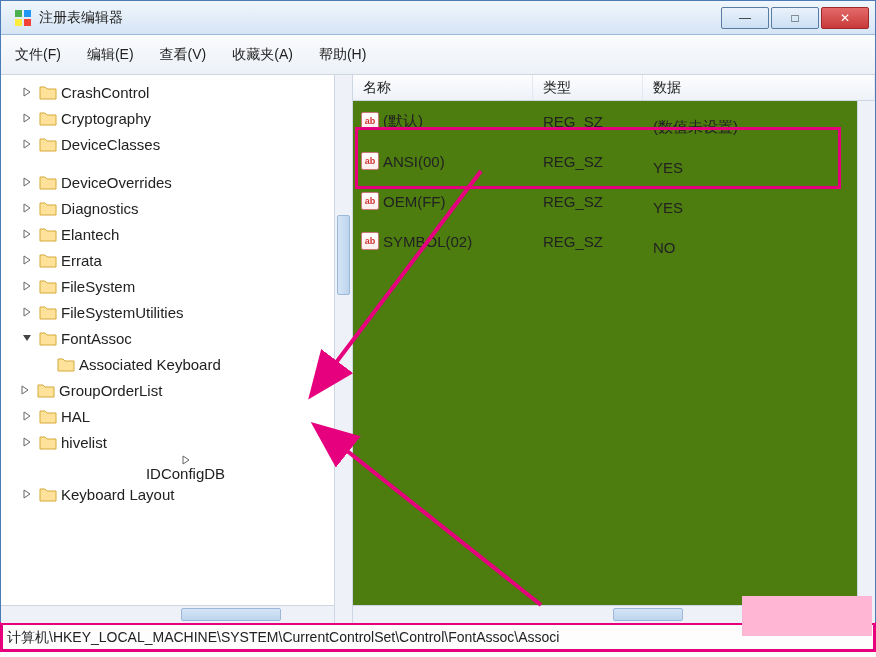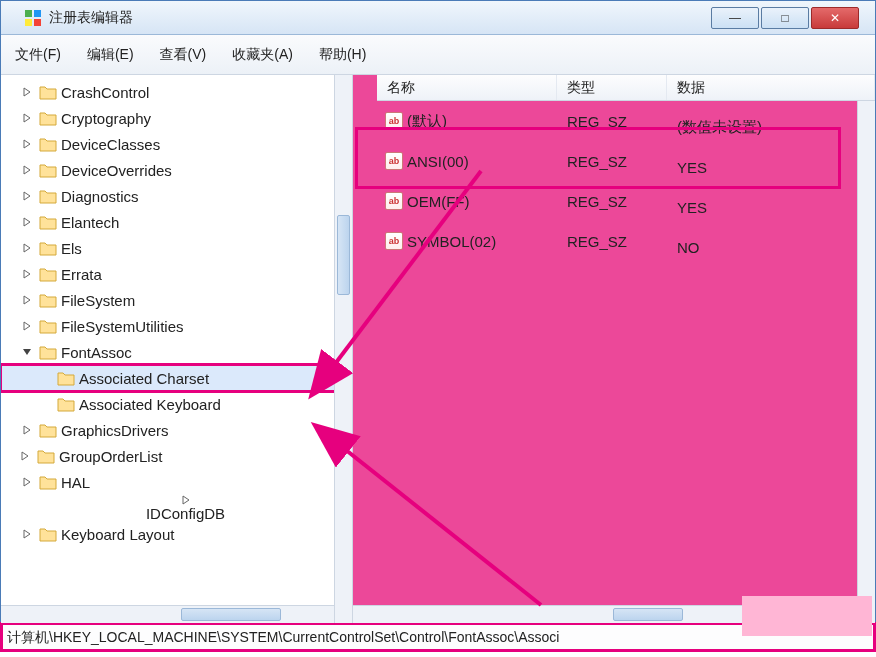--- a/index.html
+++ b/index.html
@@ -1,38 +1,38 @@
 <!DOCTYPE html>
 <html><head>
 <meta charset="utf-8">
 <style>
 * { box-sizing: border-box; margin: 0; padding: 0; font-family: "Microsoft YaHei", "Segoe UI", Tahoma, sans-serif; }
 body { width: 876px; height: 657px; background: #fff; position: relative; overflow: hidden; }
 
 
 .window { width: 876px; height: 640px; border: 1px solid #4a7bb7; background: #fff; position: relative; }
-.titlebar { height: 34px; background: linear-gradient(to bottom, #f0f6fc, #d6e5f5); display: flex; align-items: center; padding: 0 16px; border-bottom: 1px solid #9bb8d8; }
+.titlebar { height: 34px; background: linear-gradient(to bottom, #f0f6fc, #d6e5f5); display: flex; align-items: center; padding: 0 6px; border-bottom: 1px solid #9bb8d8; }
 .titlebar .app-icon { width: 20px; height: 20px; margin: 0 6px; display:flex;align-items:center;justify-content:center; }
 .titlebar .title { font-size: 14px; color: #222; flex: 1; }
 .winbtns { display: flex; gap: 2px; margin-left: auto; }
 .winbtn { width: 48px; height: 22px; border: 1px solid #5a7ca3; background: linear-gradient(to bottom,#eaf2fb,#cbe0f4); display:flex;align-items:center;justify-content:center; font-size:12px; color:#333; border-radius:2px;}
 .winbtn.close { background: linear-gradient(to bottom,#e46a6a,#c83a3a); border-color:#9c2a2a; color:#fff; }
 .menubar { height: 40px; background: linear-gradient(to bottom,#fafbfd,#ecf1f7); display:flex; align-items:center; padding:0 8px; gap:14px; font-size:14px; color:#222; border-bottom:1px solid #cdd6e2;}
 .menuitem { padding:2px 6px; }
 
 .content { display:flex; height: calc(100% - 34px - 28px - 28px); position:relative;}
 .tree-pane { width: 352px; border-right:1px solid #cdd6e2; overflow:hidden; position:relative; background:#fff;}
 .tree-scroll { overflow:auto; height:100%; padding-top:4px;}
 .tree-item { display:flex; align-items:center; height:26px; font-size:15px; color:#222; white-space:nowrap; padding-left:0; cursor:default;}
 .tree-item.selected { outline: 3px solid #e6007e; outline-offset:-1px; background:#dbe9fb;}
 .tree-item .expander { width:16px; height:16px; display:inline-flex;align-items:center;justify-content:center; color:#5a7ca3;}
 .tree-item .folder-icon { width:18px;height:16px;margin:0 4px;}
 .tree-item .label { }
 
-.list-pane { flex:1; overflow:hidden; background:#ec4899; position:relative;padding-left:24px;}
+.list-pane { flex:1; overflow:hidden; background:#4d7c0f; position:relative;}
 .list-header { display:flex; height:26px; background:linear-gradient(to bottom,#fdfdfe,#eef2f8); border-bottom:1px solid #cdd6e2; font-size:14px; color:#222;}
 .list-header .col { padding:4px 10px; border-right:1px solid #e4e9f1;}
 .col-name { width:180px;}
 .col-type { width:110px;}
 .col-data { flex:1;}
 .list-body { padding-top:0;}
 .list-row { display:flex; height:40px; align-items:center; font-size:15px; color:#222; padding:0 0;border-radius:10px;}
 .list-row .cell-name { width:180px; padding-left:8px; display:flex;align-items:center; gap:4px;}
 .list-row .cell-type { width:110px; padding-left:10px;}
 .list-row .cell-data { flex:1; padding-left:10px;margin-top:13px;}
@@ -111,21 +111,21 @@
             <span class="expander">
               <svg width="10" height="10" viewBox="0 0 10 10">
                 <path d="M2 1 L8 5 L2 9 Z" fill="none" stroke="#666"></path>
               </svg>
             </span>
             <svg class="folder-icon" viewBox="0 0 18 16">
               <path d="M1 3 h5 l2 2 h9 v10 h-16 z" fill="#ffe29a" stroke="#d4a93a"></path>
             </svg>
             <span class="label">DeviceClasses</span>
           </div>
-          <div class="tree-item" style="padding-left: 18px;">
+          <div class="tree-item" style="padding-left: 18px; margin-top: 12px;">
             <span class="expander">
               <svg width="10" height="10" viewBox="0 0 10 10">
                 <path d="M2 1 L8 5 L2 9 Z" fill="none" stroke="#666"></path>
               </svg>
             </span>
             <svg class="folder-icon" viewBox="0 0 18 16">
               <path d="M1 3 h5 l2 2 h9 v10 h-16 z" fill="#ffe29a" stroke="#d4a93a"></path>
             </svg>
             <span class="label">DeviceOverrides</span>
           </div>
@@ -153,31 +153,20 @@
           </div>
           <div class="tree-item" style="padding-left: 18px;">
             <span class="expander">
               <svg width="10" height="10" viewBox="0 0 10 10">
                 <path d="M2 1 L8 5 L2 9 Z" fill="none" stroke="#666"></path>
               </svg>
             </span>
             <svg class="folder-icon" viewBox="0 0 18 16">
               <path d="M1 3 h5 l2 2 h9 v10 h-16 z" fill="#ffe29a" stroke="#d4a93a"></path>
             </svg>
-            <span class="label">Els</span>
-          </div>
-          <div class="tree-item" style="padding-left: 18px;">
-            <span class="expander">
-              <svg width="10" height="10" viewBox="0 0 10 10">
-                <path d="M2 1 L8 5 L2 9 Z" fill="none" stroke="#666"></path>
-              </svg>
-            </span>
-            <svg class="folder-icon" viewBox="0 0 18 16">
-              <path d="M1 3 h5 l2 2 h9 v10 h-16 z" fill="#ffe29a" stroke="#d4a93a"></path>
-            </svg>
             <span class="label">Errata</span>
           </div>
           <div class="tree-item" style="padding-left: 18px;">
             <span class="expander">
               <svg width="10" height="10" viewBox="0 0 10 10">
                 <path d="M2 1 L8 5 L2 9 Z" fill="none" stroke="#666"></path>
               </svg>
             </span>
             <svg class="folder-icon" viewBox="0 0 18 16">
               <path d="M1 3 h5 l2 2 h9 v10 h-16 z" fill="#ffe29a" stroke="#d4a93a"></path>
@@ -198,46 +187,28 @@
           <div class="tree-item" style="padding-left: 18px;">
             <span class="expander">
               <svg width="10" height="10" viewBox="0 0 10 10">
                 <path d="M1 2 L9 2 L5 8 Z" fill="#444"></path>
               </svg>
             </span>
             <svg class="folder-icon" viewBox="0 0 18 16">
               <path d="M1 3 h5 l2 2 h9 v10 h-16 z" fill="#ffe29a" stroke="#d4a93a"></path>
             </svg>
             <span class="label">FontAssoc</span>
-          </div>
-          <div class="tree-item selected" style="padding-left: 48px;">
-            <span class="expander" style="width: 4px;"></span>
-            <svg class="folder-icon" viewBox="0 0 18 16">
-              <path d="M1 3 h5 l2 2 h9 v10 h-16 z" fill="#ffe29a" stroke="#d4a93a"></path>
-            </svg>
-            <span class="label">Associated Charset</span>
           </div>
           <div class="tree-item" style="padding-left: 48px;">
             <span class="expander" style="width: 4px;"></span>
             <svg class="folder-icon" viewBox="0 0 18 16">
               <path d="M1 3 h5 l2 2 h9 v10 h-16 z" fill="#ffe29a" stroke="#d4a93a"></path>
             </svg>
             <span class="label">Associated Keyboard</span>
           </div>
-          <div class="tree-item" style="padding-left: 18px;">
-            <span class="expander">
-              <svg width="10" height="10" viewBox="0 0 10 10">
-                <path d="M2 1 L8 5 L2 9 Z" fill="none" stroke="#666"></path>
-              </svg>
-            </span>
-            <svg class="folder-icon" viewBox="0 0 18 16">
-              <path d="M1 3 h5 l2 2 h9 v10 h-16 z" fill="#ffe29a" stroke="#d4a93a"></path>
-            </svg>
-            <span class="label">GraphicsDrivers</span>
-          </div>
           <div class="tree-item" style="padding-left: 16px;">
             <span class="expander">
               <svg width="10" height="10" viewBox="0 0 10 10">
                 <path d="M2 1 L8 5 L2 9 Z" fill="none" stroke="#666"></path>
               </svg>
             </span>
             <svg class="folder-icon" viewBox="0 0 18 16">
               <path d="M1 3 h5 l2 2 h9 v10 h-16 z" fill="#ffe29a" stroke="#d4a93a"></path>
             </svg>
             <span class="label">GroupOrderList</span>
@@ -245,20 +216,31 @@
           <div class="tree-item" style="padding-left: 18px;">
             <span class="expander">
               <svg width="10" height="10" viewBox="0 0 10 10">
                 <path d="M2 1 L8 5 L2 9 Z" fill="none" stroke="#666"></path>
               </svg>
             </span>
             <svg class="folder-icon" viewBox="0 0 18 16">
               <path d="M1 3 h5 l2 2 h9 v10 h-16 z" fill="#ffe29a" stroke="#d4a93a"></path>
             </svg>
             <span class="label">HAL</span>
+          </div>
+          <div class="tree-item" style="padding-left: 18px;">
+            <span class="expander">
+              <svg width="10" height="10" viewBox="0 0 10 10">
+                <path d="M2 1 L8 5 L2 9 Z" fill="none" stroke="#666"></path>
+              </svg>
+            </span>
+            <svg class="folder-icon" viewBox="0 0 18 16">
+              <path d="M1 3 h5 l2 2 h9 v10 h-16 z" fill="#ffe29a" stroke="#d4a93a"></path>
+            </svg>
+            <span class="label">hivelist</span>
           </div>
           <div class="tree-item" style="padding-left: 18px; flex-direction: column;">
             <span class="expander">
               <svg width="10" height="10" viewBox="0 0 10 10">
                 <path d="M2 1 L8 5 L2 9 Z" fill="none" stroke="#666"></path>
               </svg>
             </span>
             <svg class="folder-icon" viewBox="0 0 18 16">
               <path d="M1 3 h5 l2 2 h9 v10 h-16 z" fill="#ffe29a" stroke="#d4a93a"></path>
             </svg>

